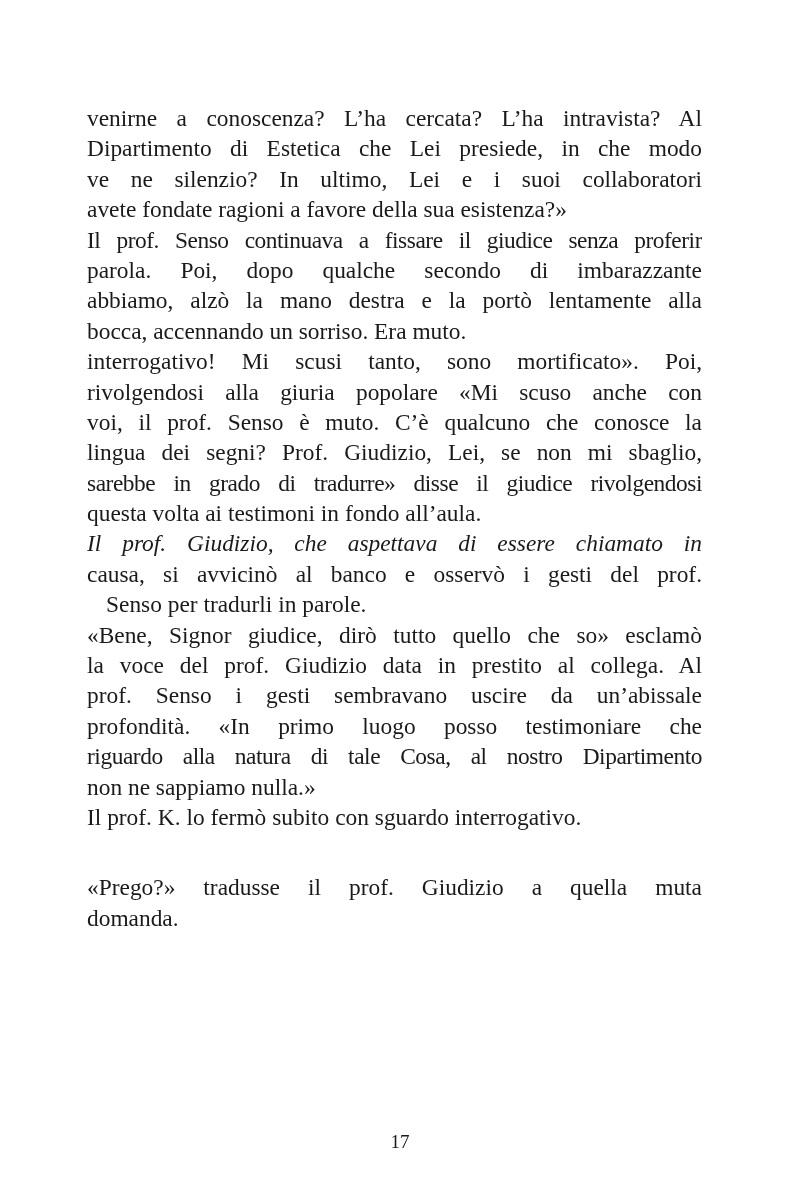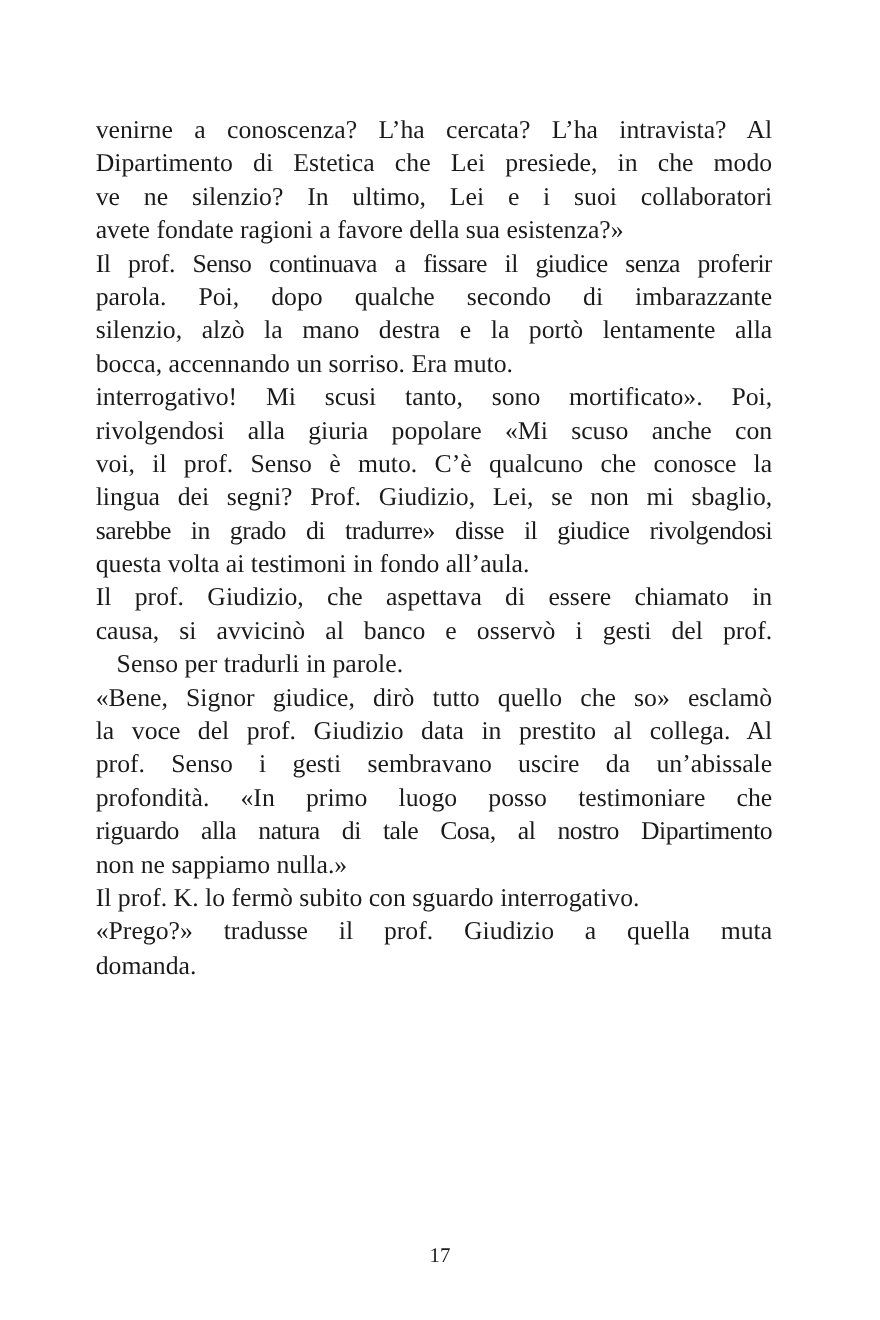--- a/index.html
+++ b/index.html
@@ -56,51 +56,51 @@
   <div>
     <span class="line" style="white-space: normal; overflow: hidden; margin-top: 20px;">venirne a conoscenza? L’ha cercata? L’ha intravista? Al</span>
     <span class="line" style="white-space: normal; overflow: hidden;">Dipartimento di Estetica che Lei presiede, in che modo</span>
     <span class="line" style="white-space: normal; overflow: hidden;">ve ne silenzio? In ultimo, Lei e i suoi collaboratori</span>
     <span class="line last" style="white-space: normal; overflow: hidden;">avete fondate ragioni a favore della sua esistenza?»</span>
   </div>
 
   <div>
     <span class="line tight" style="white-space: normal; overflow: hidden;">Il prof. Senso continuava a fissare il giudice senza proferir</span>
     <span class="line" style="white-space: normal; overflow: hidden;">parola. Poi, dopo qualche secondo di imbarazzante</span>
-    <span class="line" style="white-space: normal; overflow: hidden;">silenzio, alzò la mano destra e la portò lentamente alla</span>
+    <span class="line" style="white-space: normal; overflow: hidden;">abbiamo, alzò la mano destra e la portò lentamente alla</span>
     <span class="line last" style="white-space: normal; overflow: hidden;">bocca, accennando un sorriso. Era muto.</span>
   </div>
 
   <div>
     <span class="line" style="white-space: normal; overflow: hidden;">interrogativo! Mi scusi tanto, sono mortificato». Poi,</span>
     <span class="line" style="white-space: normal; overflow: hidden;">rivolgendosi alla giuria popolare «Mi scuso anche con</span>
     <span class="line" style="white-space: normal; overflow: hidden;">voi, il prof. Senso è muto. C’è qualcuno che conosce la</span>
     <span class="line" style="white-space: normal; overflow: hidden;">lingua dei segni? Prof. Giudizio, Lei, se non mi sbaglio,</span>
     <span class="line tight" style="white-space: normal; overflow: hidden;">sarebbe in grado di tradurre» disse il giudice rivolgendosi</span>
     <span class="line last" style="white-space: normal; overflow: hidden;">questa volta ai testimoni in fondo all’aula.</span>
   </div>
 
   <div>
-    <span class="line" style="white-space: normal; overflow: hidden;">Il prof. Giudizio, che aspettava di essere chiamato in</span>
+    <span class="line" style="white-space: normal; overflow: hidden; font-style: italic;">Il prof. Giudizio, che aspettava di essere chiamato in</span>
     <span class="line" style="white-space: normal; overflow: hidden;">causa, si avvicinò al banco e osservò i gesti del prof.</span>
     <span class="line last" style="white-space: normal; overflow: hidden; margin-left: 19px;">Senso per tradurli in parole.</span>
   </div>
 
   <div>
     <span class="line" style="white-space: normal; overflow: hidden;">«Bene, Signor giudice, dirò tutto quello che so» esclamò</span>
     <span class="line" style="white-space: normal; overflow: hidden;">la voce del prof. Giudizio data in prestito al collega. Al</span>
     <span class="line" style="white-space: normal; overflow: hidden;">prof. Senso i gesti sembravano uscire da un’abissale</span>
     <span class="line" style="white-space: normal; overflow: hidden;">profondità. «In primo luogo posso testimoniare che</span>
     <span class="line tight" style="white-space: normal; overflow: hidden;">riguardo alla natura di tale Cosa, al nostro Dipartimento</span>
     <span class="line last" style="white-space: normal; overflow: hidden;">non ne sappiamo nulla.»</span>
   </div>
 
   <div>
     <span class="line last" style="white-space: normal; overflow: hidden;">Il prof. K. lo fermò subito con sguardo interrogativo.</span>
   </div>
 
   <div>
-    <span class="line" style="white-space: normal; overflow: hidden;">«Prego?» tradusse il prof. Giudizio a quella muta</span>
+    <span class="line" style="white-space: normal; overflow: hidden; margin-top: 40px;">«Prego?» tradusse il prof. Giudizio a quella muta</span>
     <span class="line last" style="white-space: normal; overflow: hidden;">domanda.</span>
   </div>
 </div>
 
 <div class="page-number">17</div>
 
 </body></html>

